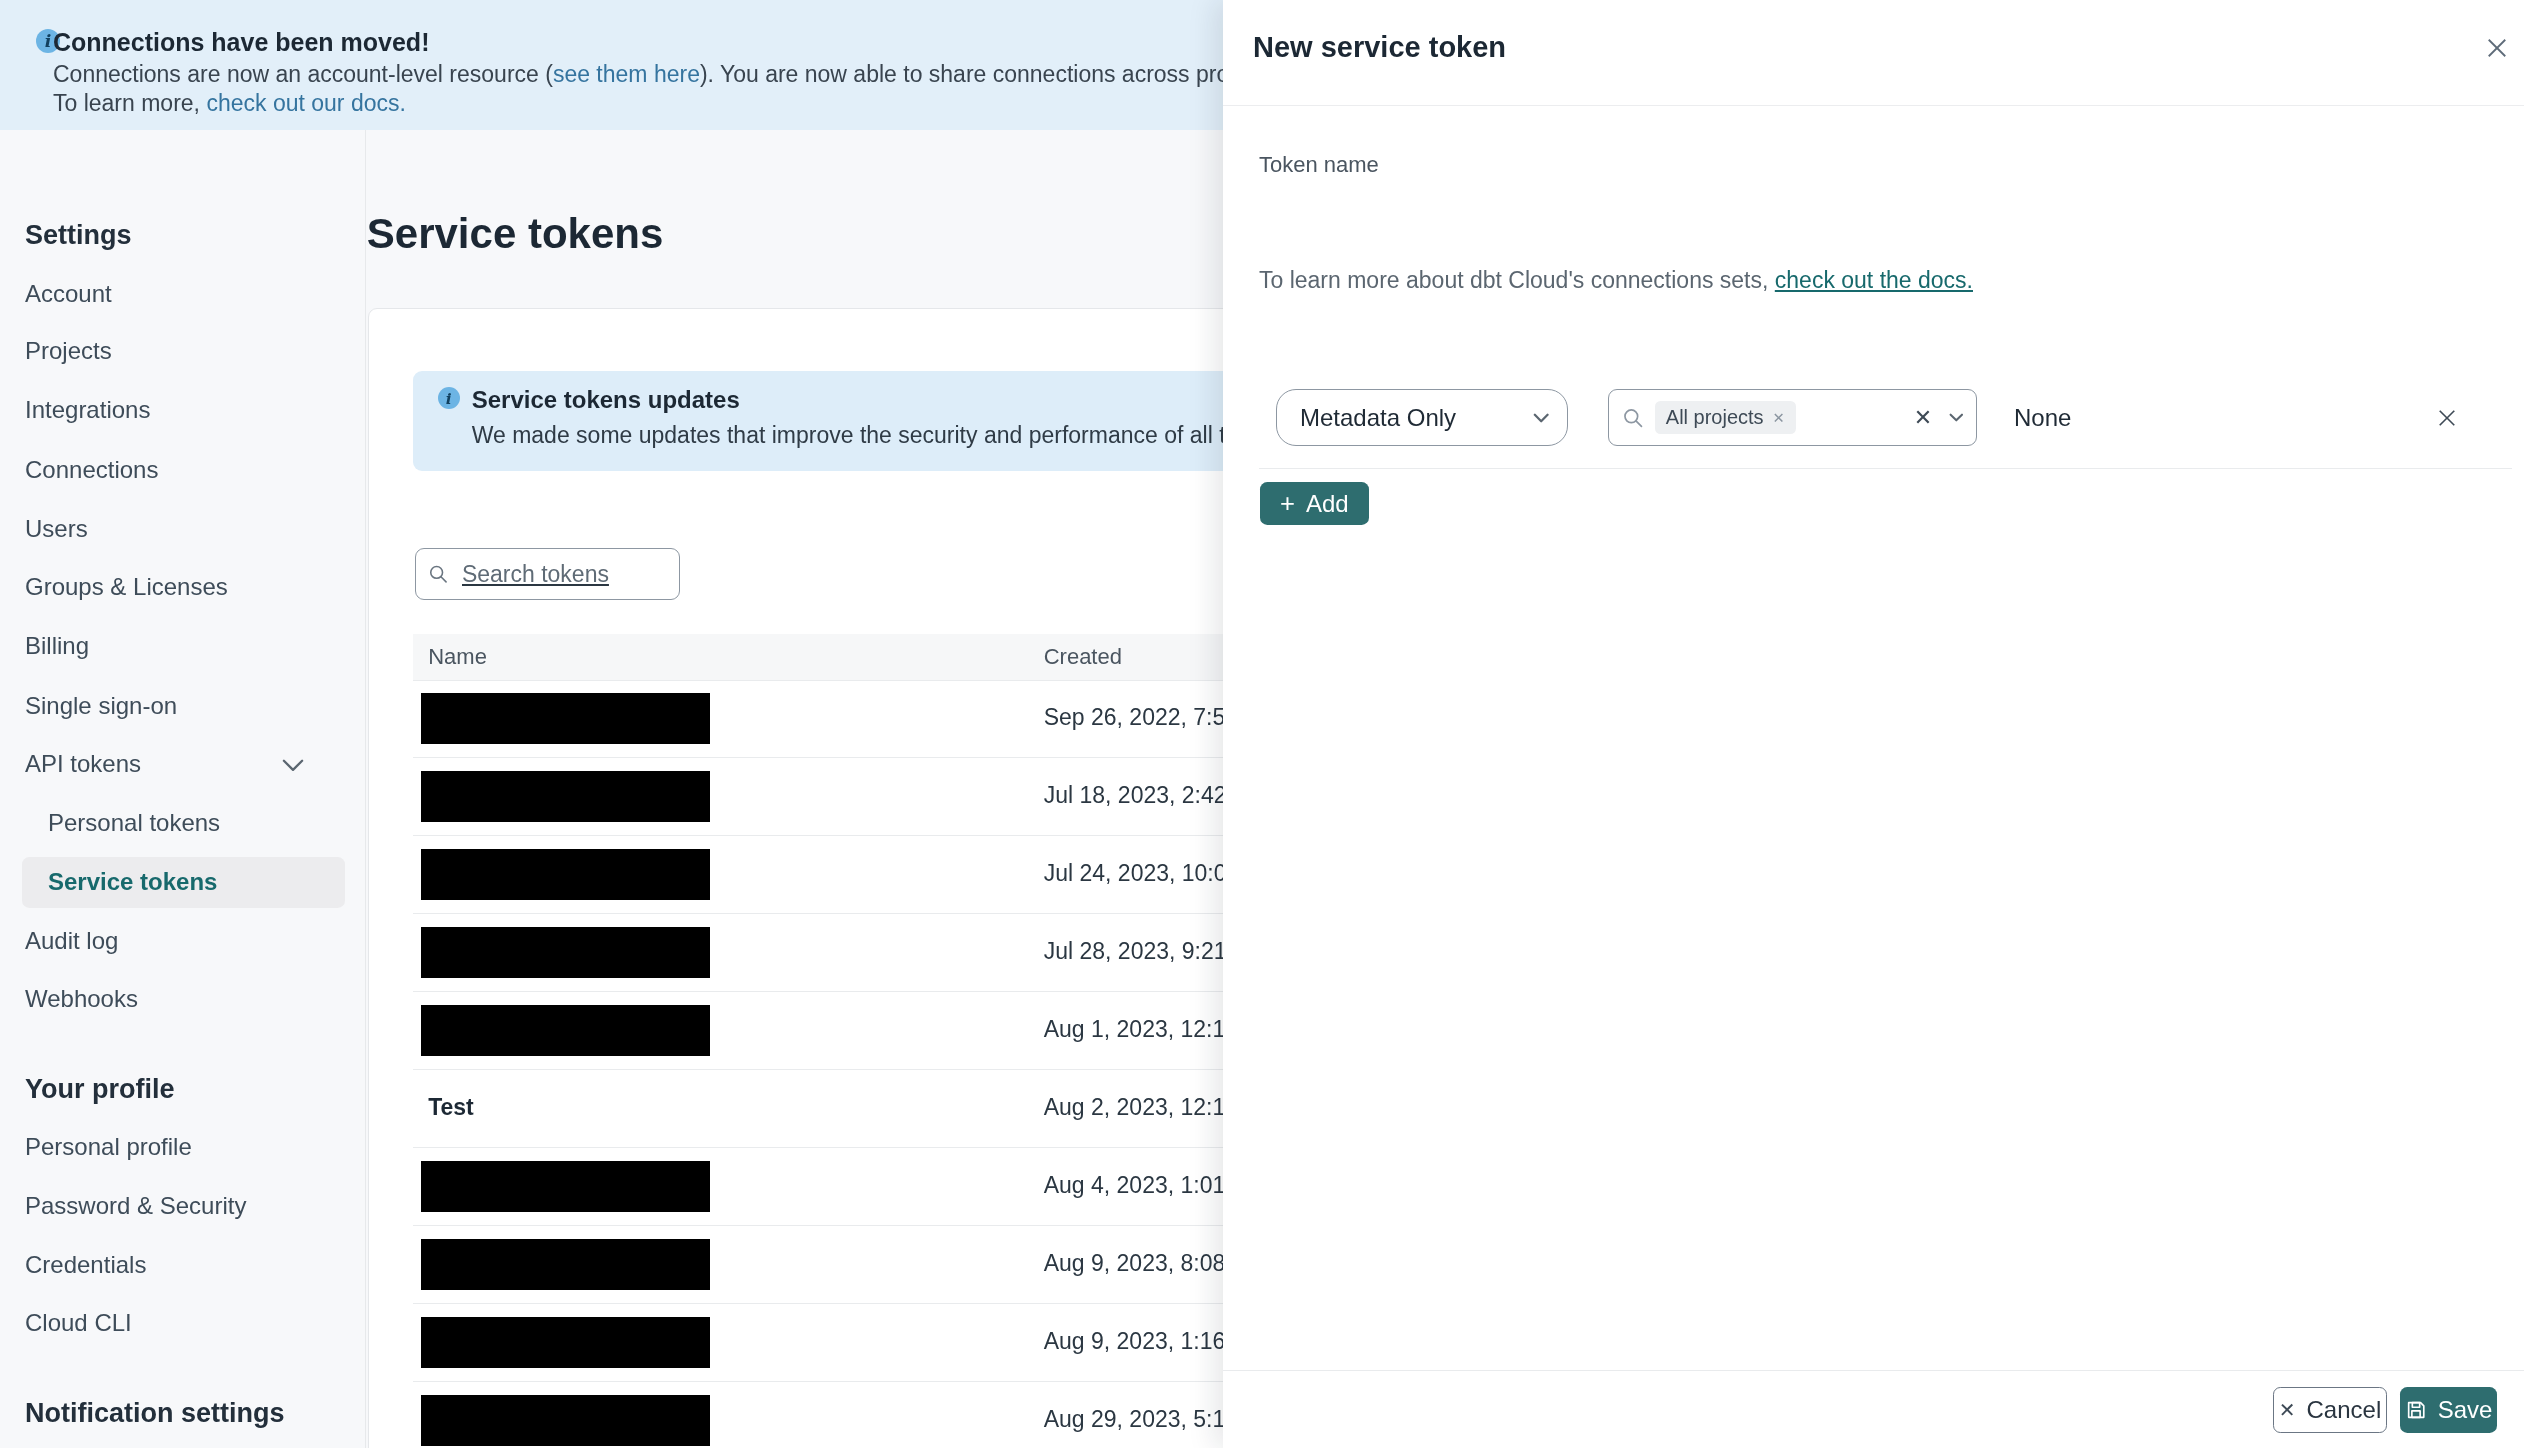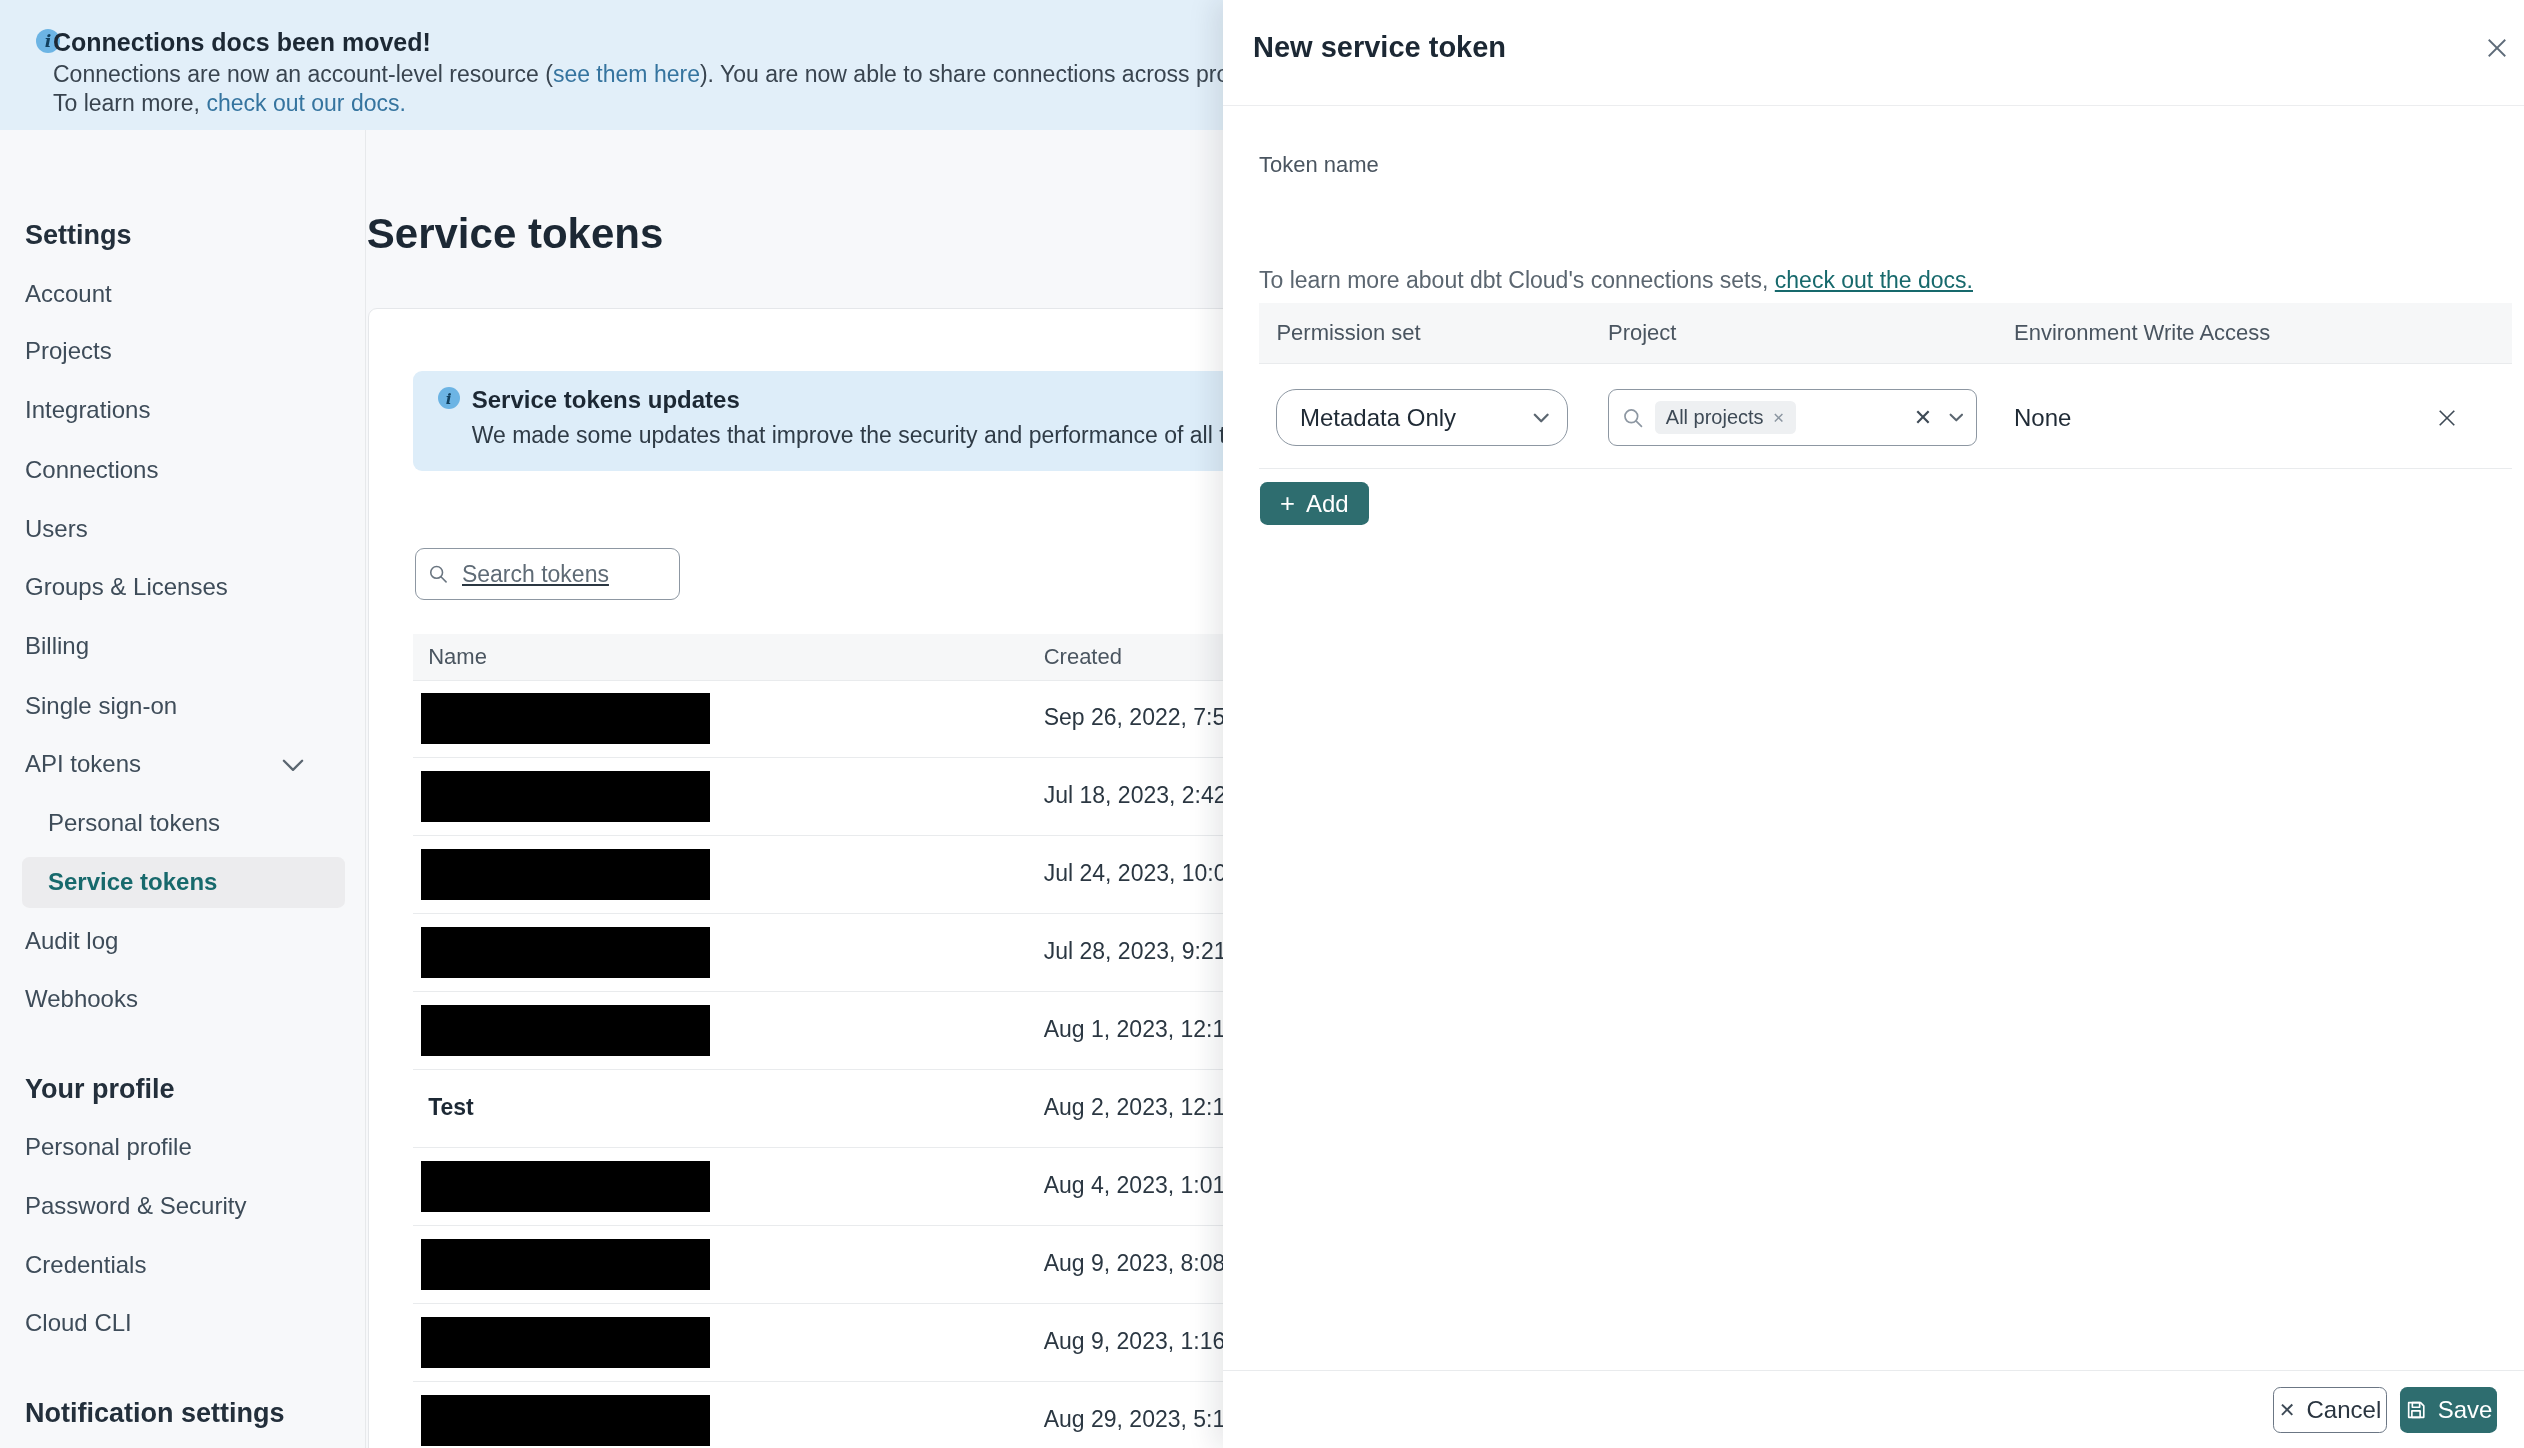--- a/index.html
+++ b/index.html
@@ -88,21 +88,21 @@
     display:flex;align-items:center;justify-content:center;font-size:24px;color:#fff;cursor:pointer;}
   .save-icon{margin-right:11px;display:flex;}
 </style>
 </head>
 <body>
 
 <div class="screen">
 
   <div class="abs banner">
     <div class="abs banner-info-icon">i</div>
-    <div class="abs banner-title">Connections docs been moved!</div>
+    <div class="abs banner-title">Connections have been moved!</div>
     <div class="abs banner-line banner-line2">
       <span>Connections are now an account-level resource (</span><span class="blue-link">see them here</span><span>). You are now able to share connections across projects and, within each pr</span>
     </div>
     <div class="abs banner-line banner-line3">
       <span>To learn more, </span><span class="blue-link">check out our docs.</span>
     </div>
   </div>
 
   <div class="abs sidebar">
     <div class="abs side-h" style="top:90px;">Settings</div>
@@ -211,25 +211,20 @@
         </svg>
     </div>
     <div class="abs drawer-hr"></div>
 
     <div class="abs field-label">Token name</div>
 
     <div class="abs helper">
       <span>To learn more about dbt Cloud's connections sets, </span><span class="teal-link">check out the docs.</span>
     </div>
 
-    <div class="abs grid-head">
-      <div class="abs gh gh-perm">Permission set</div>
-      <div class="abs gh gh-proj">Project</div>
-      <div class="abs gh gh-env">Environment Write Access</div>
-    </div>
 
     <div class="abs select">
       <span class="select-value">Metadata Only</span>
       <svg width="16.4" height="10" viewBox="0 0 18 11">
         <polyline class="chev" points="2,2 9,9 16,2"></polyline>
       </svg>
     </div>
 
     <div class="abs combo">
       <svg width="22" height="22" viewBox="0 0 26 26">

